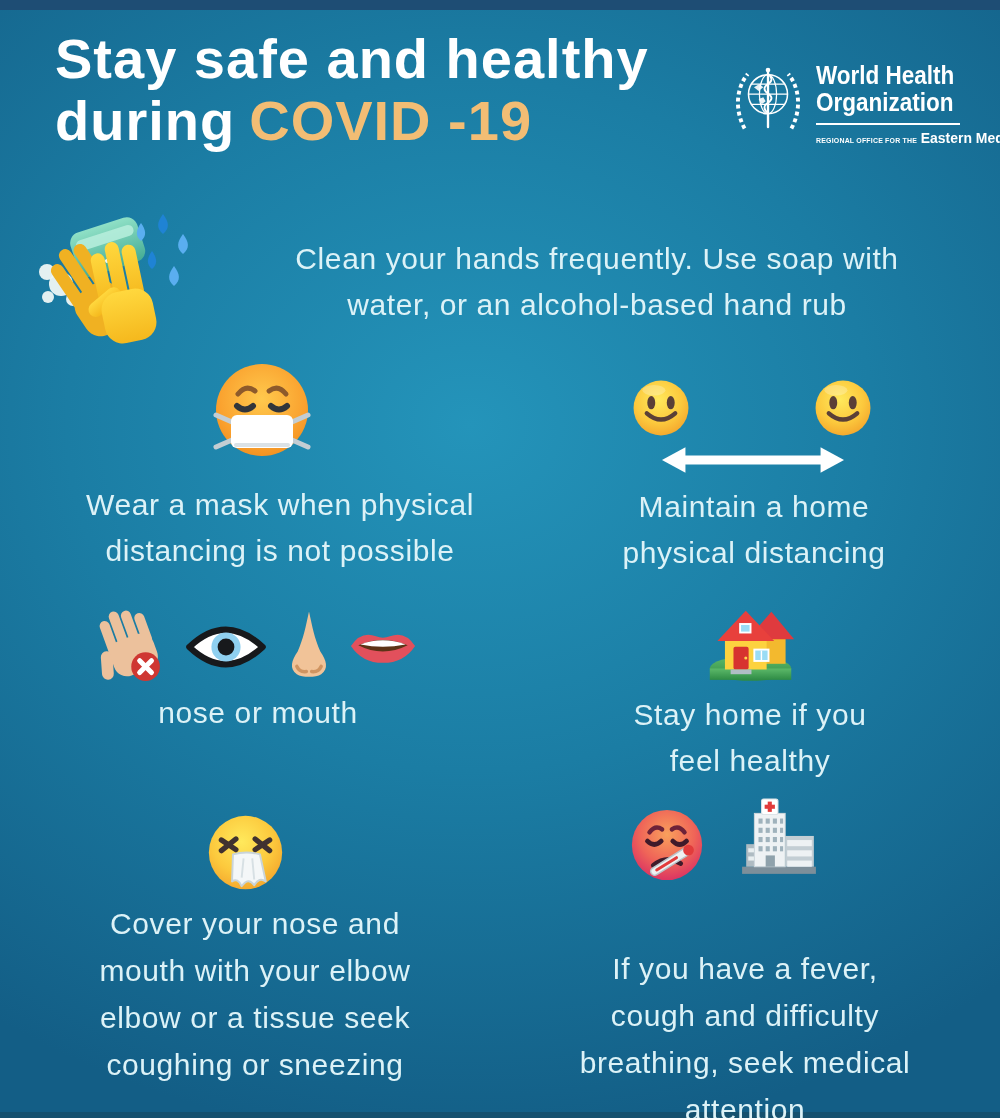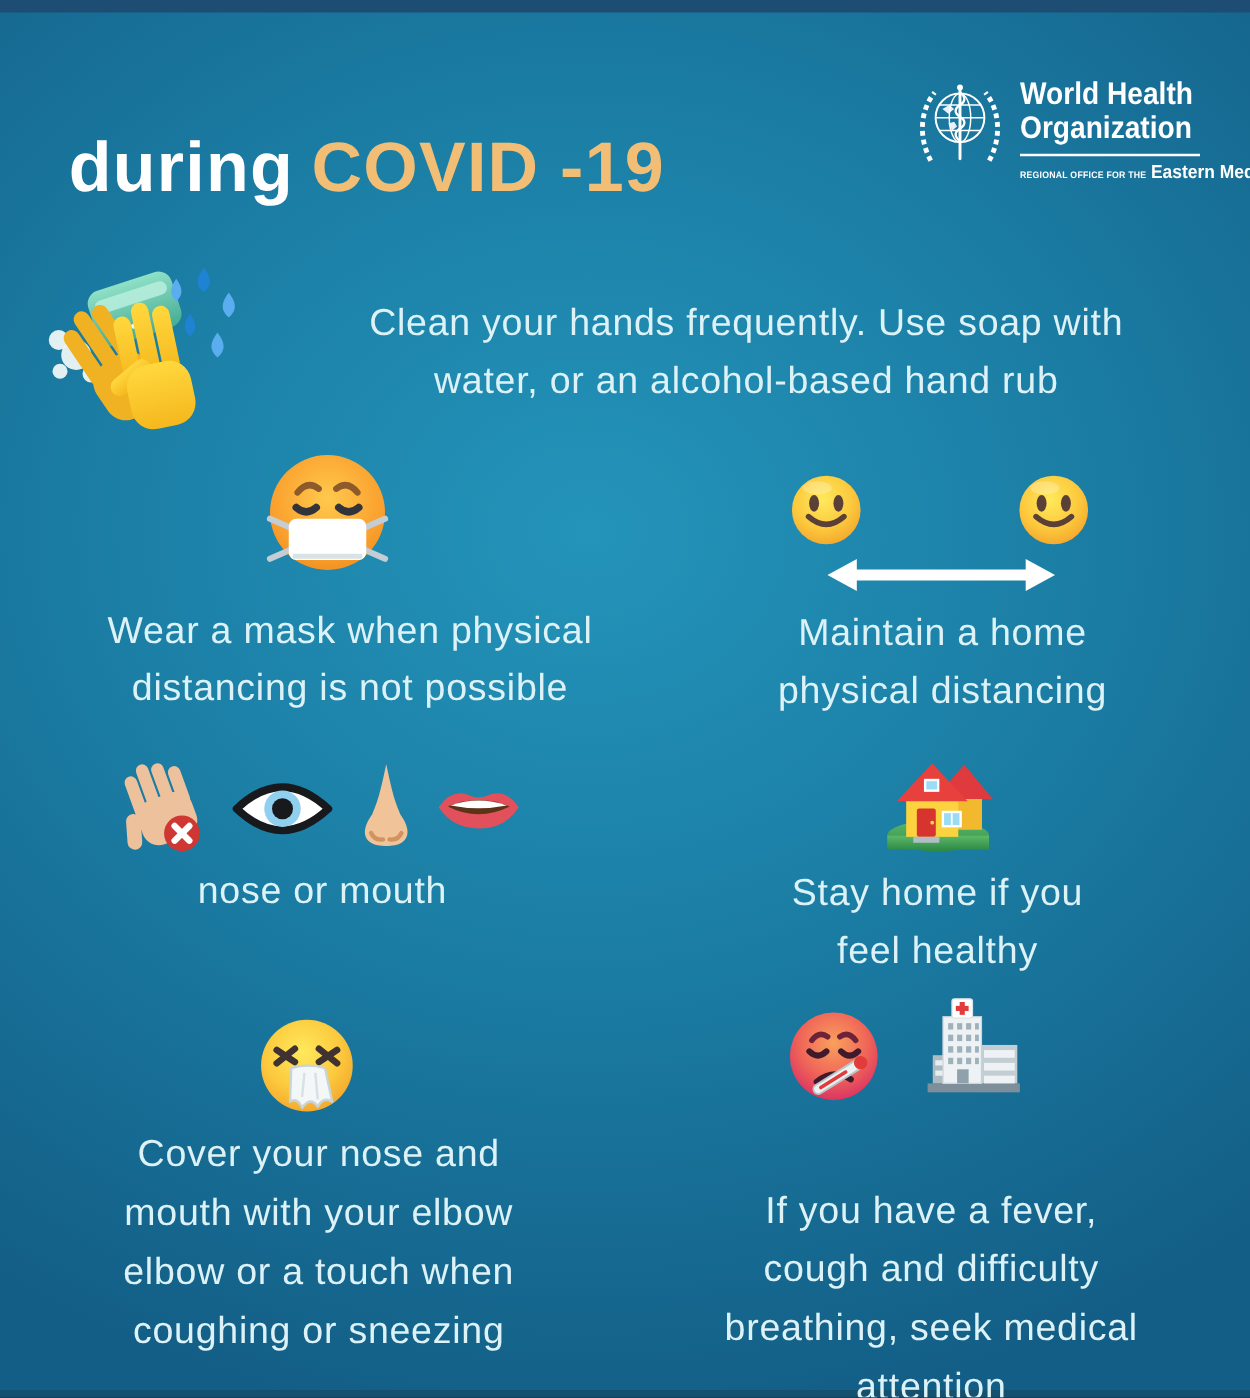--- a/index.html
+++ b/index.html
@@ -6,21 +6,21 @@
   .poster{
     position:relative;width:1000px;height:1118px;overflow:hidden;
     font-family:"Liberation Sans",sans-serif;
     background:radial-gradient(ellipse 840px 720px at 47% 38%, #2494ba 0%, #1b7da4 48%, #135e86 100%);
   }
   .band-top{position:absolute;top:0;left:0;right:0;height:10px;background:#1e4d74;}
   .band-bottom{position:absolute;bottom:0;left:0;right:0;height:6px;background:#15516f;}
 
   .title{position:absolute;left:55px;color:#fff;font-weight:700;font-size:56px;letter-spacing:1px;white-space:nowrap;}
   .title-1{top:26px;}
-  .title-2{top:101px;text-align:center;}
+  .title-2{top:88px;text-align:center;}
   .title-accent{color:#f2bd74;}
   .title-prefix{margin-right:14px;}
 
   .who{position:absolute;left:729px;top:58px;width:240px;color:#fff;display:flex;gap:9px;align-items:center;}
   .who-globe{flex:0 0 auto;}
   .who-text{padding-top:4px;}
   .who-name{font-size:25px;font-weight:700;line-height:27px;white-space:nowrap;transform:scaleX(.9);transform-origin:left top;}
   .who-rule{height:2px;background:#fff;width:144px;margin:7px 0 4px;}
   .who-office{display:flex;align-items:baseline;gap:4px;white-space:nowrap;transform:scaleX(.93);transform-origin:left top;}
   .who-office-small{font-size:7.5px;font-weight:700;letter-spacing:.2px;}
@@ -51,20 +51,21 @@
   #t7-hospital{left:738px;top:797px;}
   #t7-text{left:520px;top:909px;width:450px;line-height:47px;margin-top:36px;}
 </style>
 </head>
 <body>
 
 <div class="poster">
   <div class="band-top"></div>
   <div class="band-bottom"></div>
 
+  <div class="title title-1">Stay safe and healthy</div>
   <div class="title title-2">
     <span class="title-prefix">during</span><span class="title-accent">COVID -19</span>
   </div>
 
   <div class="who">
     <svg class="who-globe" width="78" height="82" viewBox="0 0 100 104">
       <g stroke="#ffffff" fill="none">
         <path d="M20,86 C8,64 8,36 24,16" stroke-width="5" stroke-dasharray="5 4"></path>
         <path d="M80,86 C92,64 92,36 76,16" stroke-width="5" stroke-dasharray="5 4"></path>
         <circle cx="50" cy="42" r="25" stroke-width="2"></circle>
@@ -266,21 +267,21 @@
         <line x1="32" y1="28" x2="17" y2="40"></line>
       <line x1="52" y1="39" x2="67" y2="29"></line>
         <line x1="52" y1="28" x2="67" y2="40"></line>
     </g>
     <path d="M29,44 Q43,40 57,44 L63,72 Q56,67 51,76 Q45,67 38,77 Q34,68 28,72 Z" fill="#f4f7f8" stroke="#c9d4d9" stroke-width="2" stroke-linejoin="round"></path>
     <path d="M40,48 L38,68 M49,48 L51,70" stroke="#d7e0e4" stroke-width="2" fill="none"></path>
   </svg>
   <div id="t6-text" class="tip-text">
     <div>Cover your nose and</div>
     <div>mouth with your elbow</div>
-    <div>elbow or a touch when</div>
+    <div>elbow or a tissue seek</div>
     <div>coughing or sneezing</div>
   </div>
 
   <svg id="t7-face" class="abs" width="78" height="78" viewBox="0 0 80 80">
     <defs>
       <radialGradient id="fevg" cx="50%" cy="35%" r="72%">
         <stop offset="0" stop-color="#f9a05c"></stop>
           <stop offset=".55" stop-color="#ef6458"></stop>
           <stop offset="1" stop-color="#d62865"></stop>
       </radialGradient>

